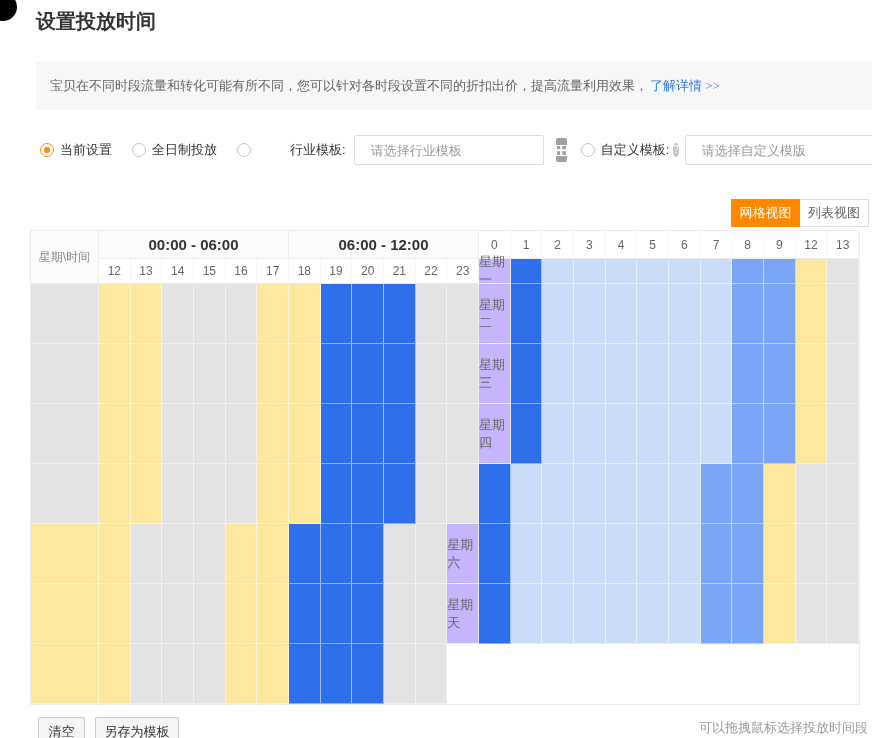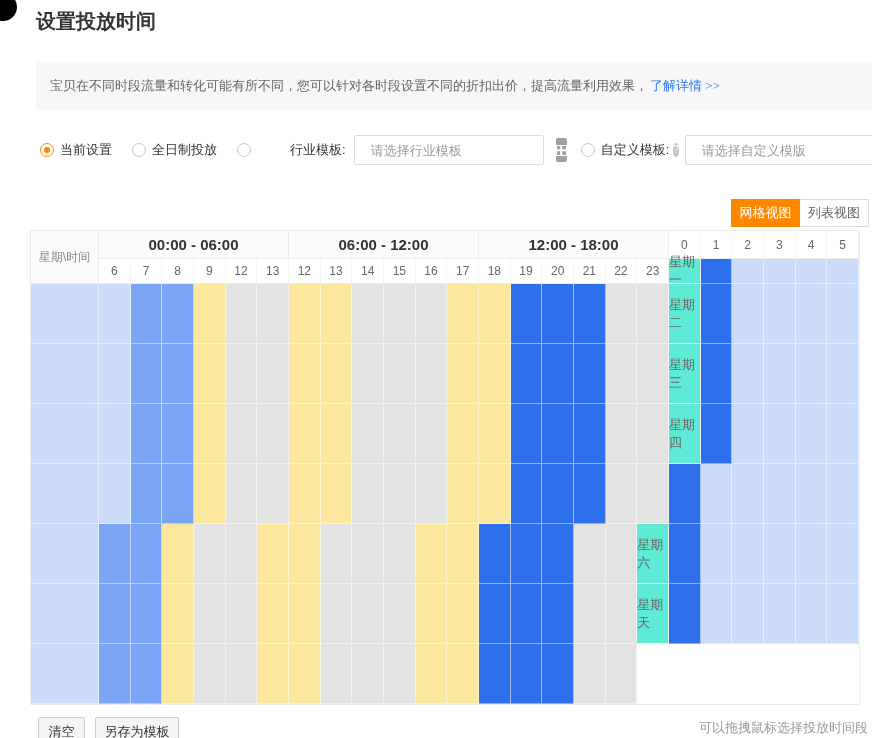--- a/index.html
+++ b/index.html
@@ -41,21 +41,21 @@
   .schedule{position:absolute;left:30px;top:230px;width:830px;display:grid;
     grid-template-columns:68px repeat(24,1fr);grid-template-rows:28px 25px repeat(7,60px);
     border:1px solid #ececec;box-sizing:border-box;background:#fff;}
   .corner{grid-row:1/3;grid-column:1;display:flex;align-items:center;justify-content:center;
     font-size:12px;color:#888;background:#fbfbfb;border-right:1px solid #ececec;border-bottom:1px solid #ececec;}
   .group{grid-column:span 6;display:flex;align-items:center;justify-content:center;
     font-size:15px;font-weight:bold;color:#333;background:#fbfbfb;border-right:1px solid #ececec;border-bottom:1px solid #ececec;}
   .hour{display:flex;align-items:center;justify-content:center;font-size:12px;color:#666;
     border-bottom:1px solid #ececec;border-right:1px solid #f5f5f5;}
   .day{display:flex;align-items:center;justify-content:center;font-size:13px;color:#666;
-    border-right:1px solid #ececec;border-bottom:1px solid #f0f0f0;background:#5eead4;}
+    border-right:1px solid #ececec;border-bottom:1px solid #f0f0f0;background:#c4b5fd;}
   .cell{box-sizing:border-box;border-right:1px solid rgba(255,255,255,.55);border-bottom:1px solid rgba(255,255,255,.45);cursor:pointer;}
   .lv-dark{background:var(--c-dark,#2e70ec);}
   .lv-mid{background:var(--c-mid,#7aa4f4);}
   .lv-light{background:var(--c-light,#cbdcf9);}
   .lv-yellow{background:var(--c-yellow,#fbe79d);}
   .lv-gray{background:var(--c-gray,#e3e3e3);}
   
   .btn{position:absolute;top:717px;height:30px;background:#f5f5f5;border:1px solid #ccc;border-radius:2px;
     font-size:13px;color:#333;font-family:inherit;cursor:pointer;box-sizing:border-box;}
   .btn.clear{left:38px;width:47px;}
@@ -101,21 +101,20 @@
 
 <div class="view-toggle">
   <button class="vt grid-active">网格视图</button>
   <button class="vt list">列表视图</button>
 </div>
 
 <div id="schedule" class="schedule">
     <div class="corner">星期\时间</div>
     <div class="group">00:00 - 06:00</div>
     <div class="group">06:00 - 12:00</div>
-    <div class="group">12:00 - 18:00</div>
     <div class="hour">0</div>
     <div class="hour">1</div>
     <div class="hour">2</div>
     <div class="hour">3</div>
     <div class="hour">4</div>
     <div class="hour">5</div>
     <div class="hour">6</div>
     <div class="hour">7</div>
     <div class="hour">8</div>
     <div class="hour">9</div>

